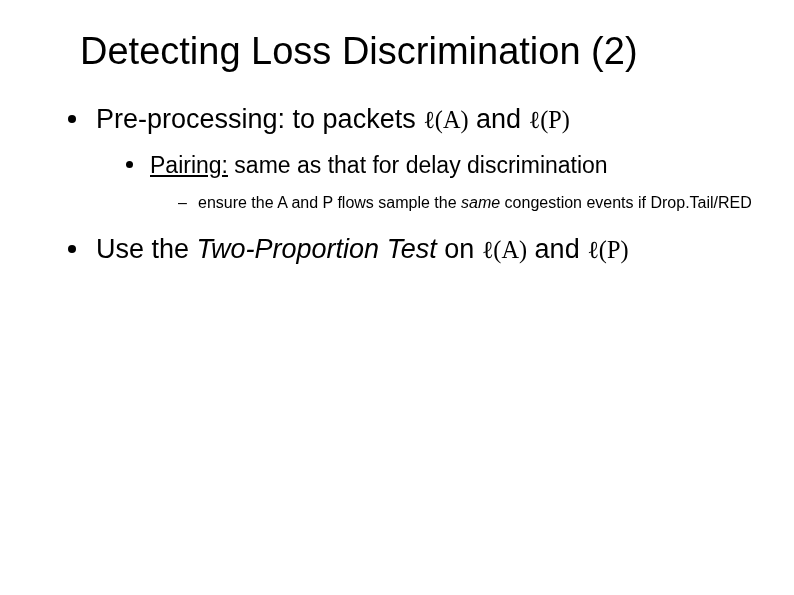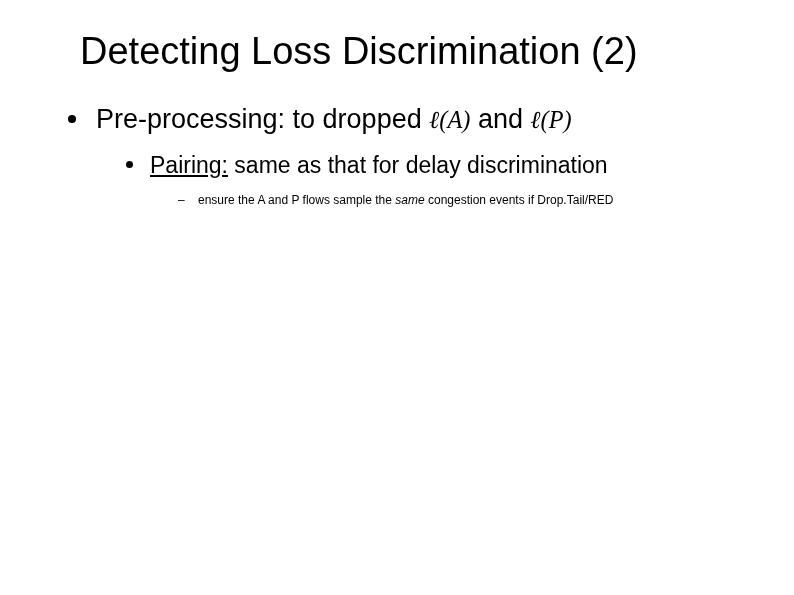--- a/index.html
+++ b/index.html
@@ -67,61 +67,63 @@
     border-radius: 50%;
   }
   ul.level3 {
     list-style: none;
     padding: 0;
     margin: 12px 0 0 28px;
   }
   ul.level3 > li {
     position: relative;
     padding-left: 20px;
-    font-size: 12px;
+    font-size: 16px;
     line-height: 1.25;
     margin-bottom: 8px;
   }
   ul.level3 > li::before {
     content: "–";
     position: absolute;
     left: 0;
     top: 0;
   }
   .underline { text-decoration: underline; }
   .italic { font-style: italic; }
   .math {
     font-family: "Times New Roman", Times, serif;
-    font-style: italic;
     font-size: 0.9em;
   }
 </style>
 </head>
 <body>
 
 <div class="slide">
   <div class="title">Detecting Loss Discrimination (2)</div>
 
   <ul class="level1">
 
     <li>
-      <span>Pre-processing: to dropped </span>
+      <span>Pre-processing: to packets </span>
       <span class="math">ℓ(A)</span>
       <span> and </span>
       <span class="math">ℓ(P)</span>
 
       <ul class="level2">
         <li>
           <span class="underline">Pairing:</span><span> same as that for delay discrimination</span>
 
           <ul class="level3">
             <li>
               <span>ensure the </span><span>A</span><span> and </span><span>P</span><span> flows sample the </span><span class="italic">same</span><span> congestion events if Drop.Tail/RED</span>
             </li>
           </ul>
         </li>
       </ul>
     </li>
 
+    <li>
+      <span>Use the </span><span class="italic">Two-Proportion Test</span><span> on </span><span class="math">ℓ(A)</span><span> and </span><span class="math">ℓ(P)</span>
+    </li>
 
 
   </ul>
 </div>
 
 </body></html>

